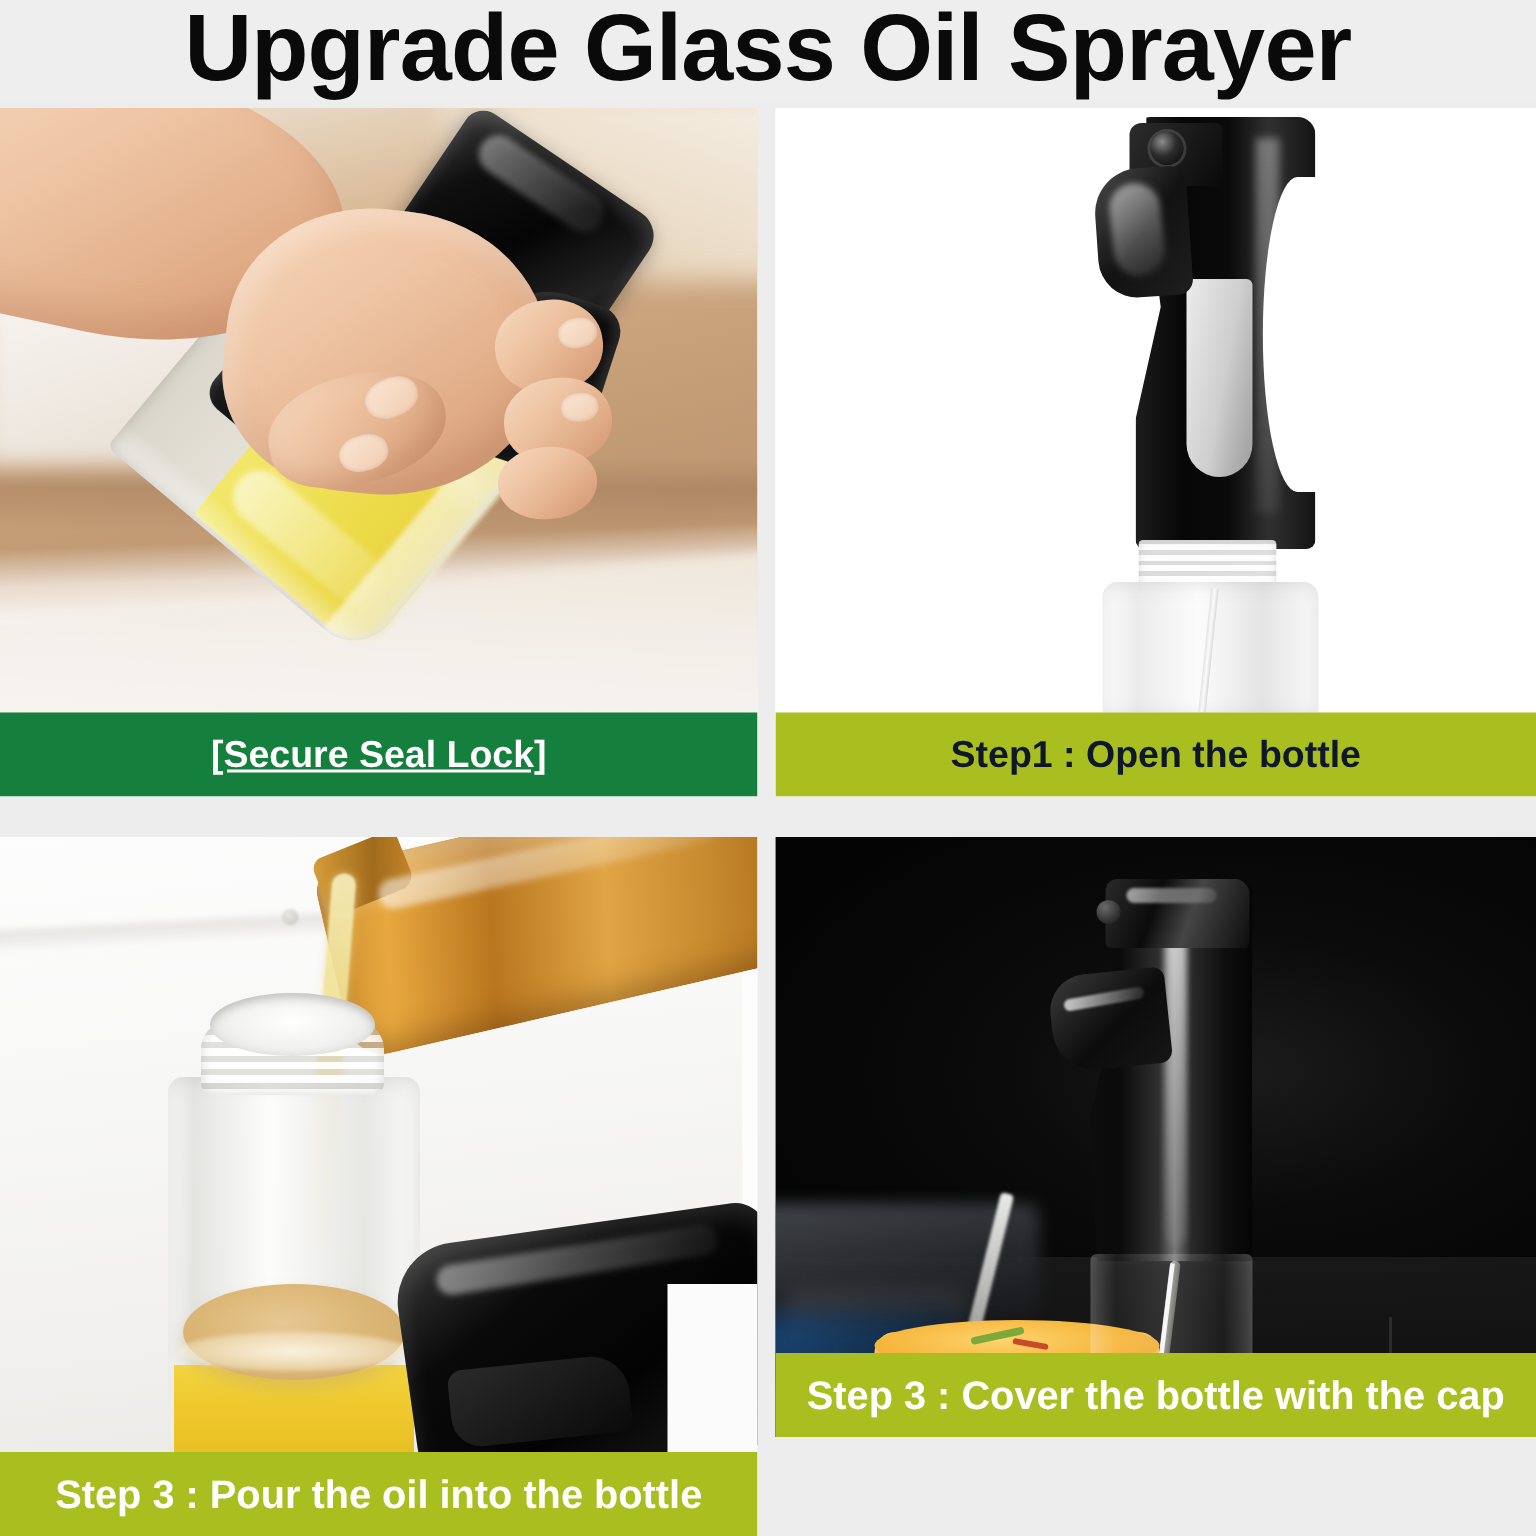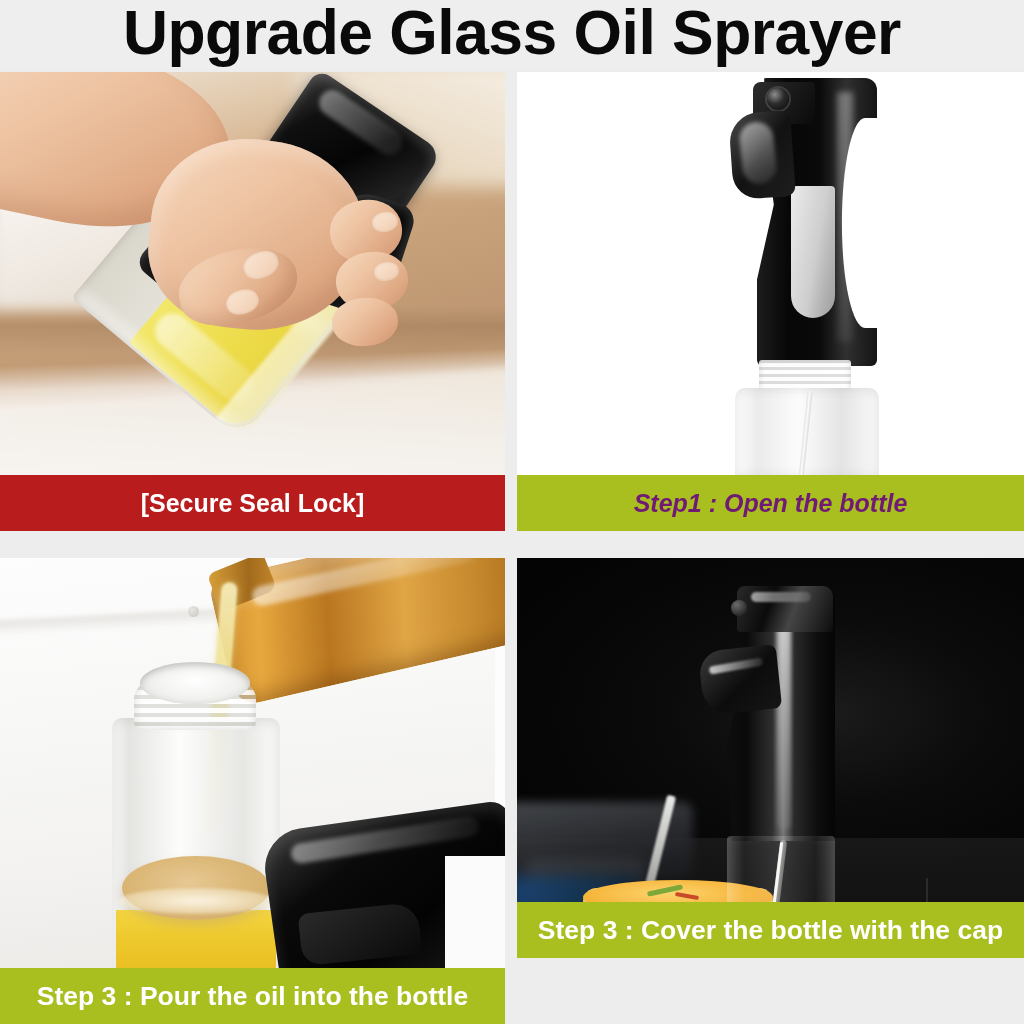--- a/index.html
+++ b/index.html
@@ -728,21 +728,21 @@
       <div class="skin" id="ph1-palm"></div>
       <div class="skin" id="ph1-f1"></div>
       <div class="skin" id="ph1-f2"></div>
       <div class="skin" id="ph1-f3"></div>
       <div class="skin" id="ph1-thumb"></div>
       <div class="nail" id="ph1-n1"></div>
       <div class="nail" id="ph1-n2"></div>
       <div class="nail" id="ph1-n3"></div>
       <div class="nail" id="ph1-n4"></div>
     </div>
-    <div class="caption" style="background: #b91c1c;">
+    <div class="caption" style="background: #15803d; text-decoration: underline;">
       <span class="caption-text" style="color: rgb(255, 255, 255);">[Secure Seal Lock]</span>
     </div>
   </div>
 
   <div class="panel" id="panel-tr">
     <div class="photo" id="ph2">
       <div id="ph2-head">
         <div id="ph2-shell"></div>
         <div id="ph2-waist"></div>
         <div id="ph2-window"></div>
@@ -750,21 +750,21 @@
         <div id="ph2-nozzle"></div>
         <div id="ph2-nozzle-ring"></div>
         <div id="ph2-lever"></div>
         <div id="ph2-lever-gloss"></div>
       </div>
       <div id="ph2-neck"></div>
       <div id="ph2-bottle"></div>
       <div id="ph2-tube"></div>
     </div>
     <div class="caption" style="background: rgb(169, 191, 31);">
-      <span class="caption-text" style="color: #701a75; font-style: italic;">Step1 : Open the bottle</span>
+      <span class="caption-text" style="color: #0f172a;">Step1 : Open the bottle</span>
     </div>
   </div>
 
   <div class="panel" id="panel-bl">
     <div class="photo" id="ph3">
       <div id="ph3-notch2"></div>
       <div id="ph3-shelfline"></div>
       <div id="ph3-dot"></div>
 
       <div id="ph3-src"></div>

